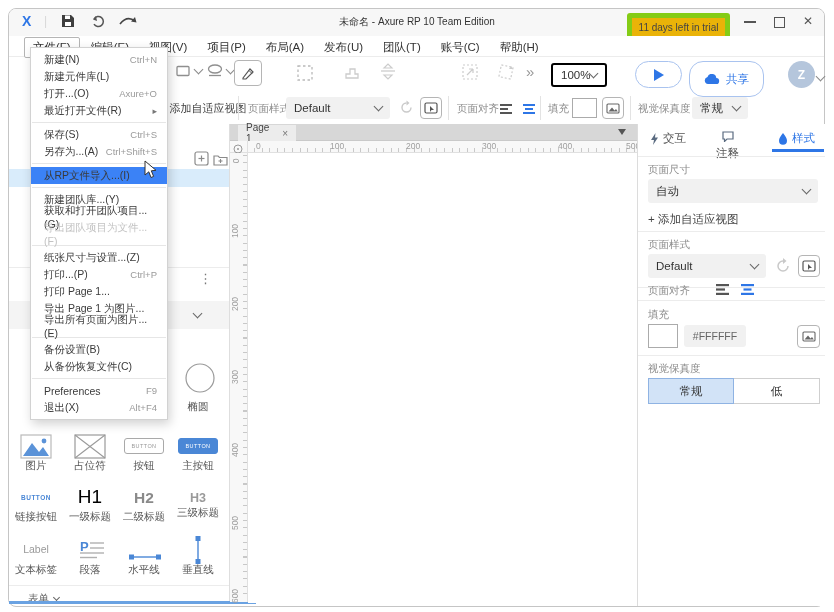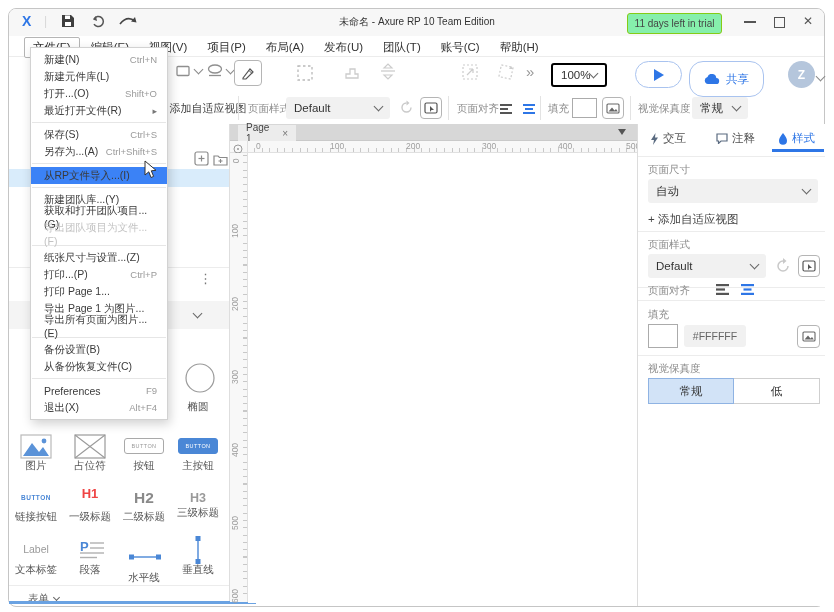--- a/index.html
+++ b/index.html
@@ -2,21 +2,21 @@
 <html><head>
 <meta charset="utf-8">
 <style>
   html,body{margin:0;padding:0;background:#fff;font-family:"Liberation Sans",sans-serif;}
   .stage{position:relative;width:834px;height:612px;background:#fff;overflow:hidden;}
   .a{position:absolute;}
   .f{display:flex;align-items:center;}
   .win{left:8px;top:8px;width:817px;height:599px;background:#fff;border:1px solid #c5c5c5;border-radius:8px;box-sizing:border-box;}
   .titlebar{left:9px;top:9px;width:815px;height:27px;background:#f7f7f7;border-bottom:1px solid #e9e9e9;border-radius:7px 7px 0 0;}
   .wintitle{font-size:10px;color:#333;}
-  .trial{border:1px solid #84cc16;border-radius:3px;font-size:10px;color:#444;background:#86efac;justify-content:center;}
+  .trial{border:5px solid #84cc16;border-radius:3px;font-size:10px;color:#444;background:#eab308;justify-content:center;}
   .menubar{left:9px;top:36px;width:815px;height:20px;background:#fff;border-bottom:1px solid #ececec;}
   .mb-item{font-size:11.5px;color:#333;padding:2px 8px;border:1px solid transparent;border-radius:2px;}
   .mb-item.open{border-color:#b5b5b5;background:#fff;}
   .toolbar2{border-bottom:1px solid #dedede;}
   .sel{background:#f1f1f1;border-radius:3px;display:flex;align-items:center;justify-content:space-between;padding:0 8px;font-size:11.5px;color:#333;box-sizing:border-box;}
   .sel.white{background:#fff;border:2px solid #000000;}
   .chev{width:6px;height:6px;border-right:1.4px solid #666;border-bottom:1.4px solid #666;transform:rotate(45deg);margin-top:-4px;flex:0 0 auto;}
   .chev.lite{border-color:#8a8a8a;}
   .vdiv{width:1px;background:#e3e3e3;}
   .hdiv{height:1px;background:#ececec;}
@@ -24,21 +24,21 @@
   .iconbtn{border:1px solid #b5b5b5;border-radius:4px;display:flex;align-items:center;justify-content:center;background:#fff;box-sizing:border-box;}
   .pill{border:1.5px solid #a9c3ef;border-radius:14px;display:flex;align-items:center;justify-content:center;background:#fff;box-sizing:border-box;}
   .play-tri{width:0;height:0;border-left:10px solid #2e76e6;border-top:6px solid transparent;border-bottom:6px solid transparent;}
   .avatar{width:27px;height:27px;border-radius:50%;background:#b5c6dc;color:#fff;font-weight:bold;font-size:12px;display:flex;align-items:center;justify-content:center;}
   
   .leftpanel{left:9px;top:124px;width:221px;height:480px;background:#fff;border-right:1px solid #dedede;box-sizing:border-box;}
   .sel-row{background:#d9ecfb;}
   .libbar{background:#f4f4f4;}
   .wlab{font-size:10.5px;color:#555;text-align:center;width:54px;}
   .wglyph{width:54px;text-align:center;}
-  .h1g{font-size:13px;font-weight:bold;color:#ef4444;}
+  .h1g{font-size:19px;font-weight:normal;color:#000000;}
   .h2g{font-size:15.5px;font-weight:bold;color:#8a8a8a;}
   .h3g{font-size:12.5px;font-weight:bold;color:#9a9a9a;}
   .linkbtn{font-size:6.5px;letter-spacing:.5px;color:#4a87d6;font-weight:bold;}
   .labelg{font-size:10.5px;color:#9a9a9a;}
   .btnw{width:40px;height:16px;border:1px solid #a9a9a9;border-radius:3px;font-size:5.5px;color:#999;display:flex;align-items:center;justify-content:center;letter-spacing:.4px;box-sizing:border-box;margin:0 auto;}
   .btnw.primary{background:#4a87d6;border-color:#4a87d6;color:#fff;}
   
   .tabbar{left:230px;top:124px;width:407px;height:17px;background:#d7d7d7;border-bottom:1px solid #c9c9c9;box-sizing:border-box;}
   .ptab{background:#ececec;font-size:10px;color:#444;display:flex;align-items:center;gap:8px;padding:0 8px;height:100%;box-sizing:border-box;}
   .ruler{background:#f8f8f8;box-sizing:border-box;}
@@ -308,21 +308,21 @@
   </div>
   <div class="a" style="left:194px;top:536px;">
     <svg width="8" height="28" viewBox="0 0 8 28">
         <line x1="4" y1="3" x2="4" y2="25" stroke="#4a87d6" stroke-width="1.4"></line>
         <rect x="1.5" y="0" width="5" height="5" fill="#4a87d6"></rect>
         <rect x="1.5" y="23" width="5" height="5" fill="#4a87d6"></rect>
       </svg>
   </div>
   <div class="a wlab" style="left:9px;top:563px;">文本标签</div>
   <div class="a wlab" style="left:63px;top:563px;">段落</div>
-  <div class="a wlab" style="left:117px;top:563px;margin-top:8px;">水平线</div>
+  <div class="a wlab" style="left:117px;top:563px;">水平线</div>
   <div class="a wlab" style="left:171px;top:563px;">垂直线</div>
   <div class="a hdiv" style="left:9px;top:585px;width:220px;"></div>
   <div class="a f" style="left:28px;top:592px;gap:5px;font-size:10.5px;color:#666;">
     <span>表单</span>
     <span class="chev" style="width:4px;height:4px;"></span>
   </div>
   <div class="a" style="left:9px;top:601px;width:247px;height:2.5px;background:#6aa2e2;"></div>
 
   <div class="a tabbar f"></div>
   <div class="a ptab" style="left:238px;top:125px;width:58px;height:16px;">
@@ -359,21 +359,21 @@
   <span class="a rnum" style="left:228px;top:591px;transform:rotate(-90deg);">600</span>
   <div class="a" style="left:248px;top:153px;width:389px;height:450px;background:#fff;"></div>
 
   <div class="a rightpanel"></div>
   <div class="a rtab" style="left:650px;top:131px;">
     <svg width="9" height="12" viewBox="0 0 9 12">
         <path d="M5.5 0 L1 7 H4 L3 12 L8 4.5 H5 Z" fill="#5a6b80"></path>
       </svg>
     <span>交互</span>
   </div>
-  <div class="a rtab" style="left:716px;top:131px;">
+  <div class="a rtab" style="left:716px;top:131px;flex-direction:column;">
     <svg width="12" height="11" viewBox="0 0 12 11">
         <path d="M1 1 h10 v7 h-6 l-2.5 2.5 v-2.5 H1 z" fill="none" stroke="#5a6b80" stroke-width="1.2"></path>
       </svg>
     <span>注释</span>
   </div>
   <div class="a rtab active" style="left:778px;top:131px;">
     <svg width="10" height="12" viewBox="0 0 10 12">
         <path d="M5 0 C7.5 3.5 9 5.5 9 7.8 A4 4 0 0 1 1 7.8 C1 5.5 2.5 3.5 5 0 Z" fill="#2e76e6"></path>
       </svg>
     <span>样式</span>
@@ -451,21 +451,21 @@
     <div class="mi">
         <span>新建(N)</span>
         <span class="sc">Ctrl+N</span>
       </div>
     <div class="mi">
         <span>新建元件库(L)</span>
         <span class="sc"></span>
       </div>
     <div class="mi">
         <span>打开...(O)</span>
-        <span class="sc">Shift+O</span>
+        <span class="sc">Axure+O</span>
       </div>
     <div class="mi">
         <span>最近打开文件(R)</span>
         <span class="subarr">▸</span>
       </div>
     <div class="msep"></div>
     <div class="mi">
         <span>保存(S)</span>
         <span class="sc">Ctrl+S</span>
       </div>

